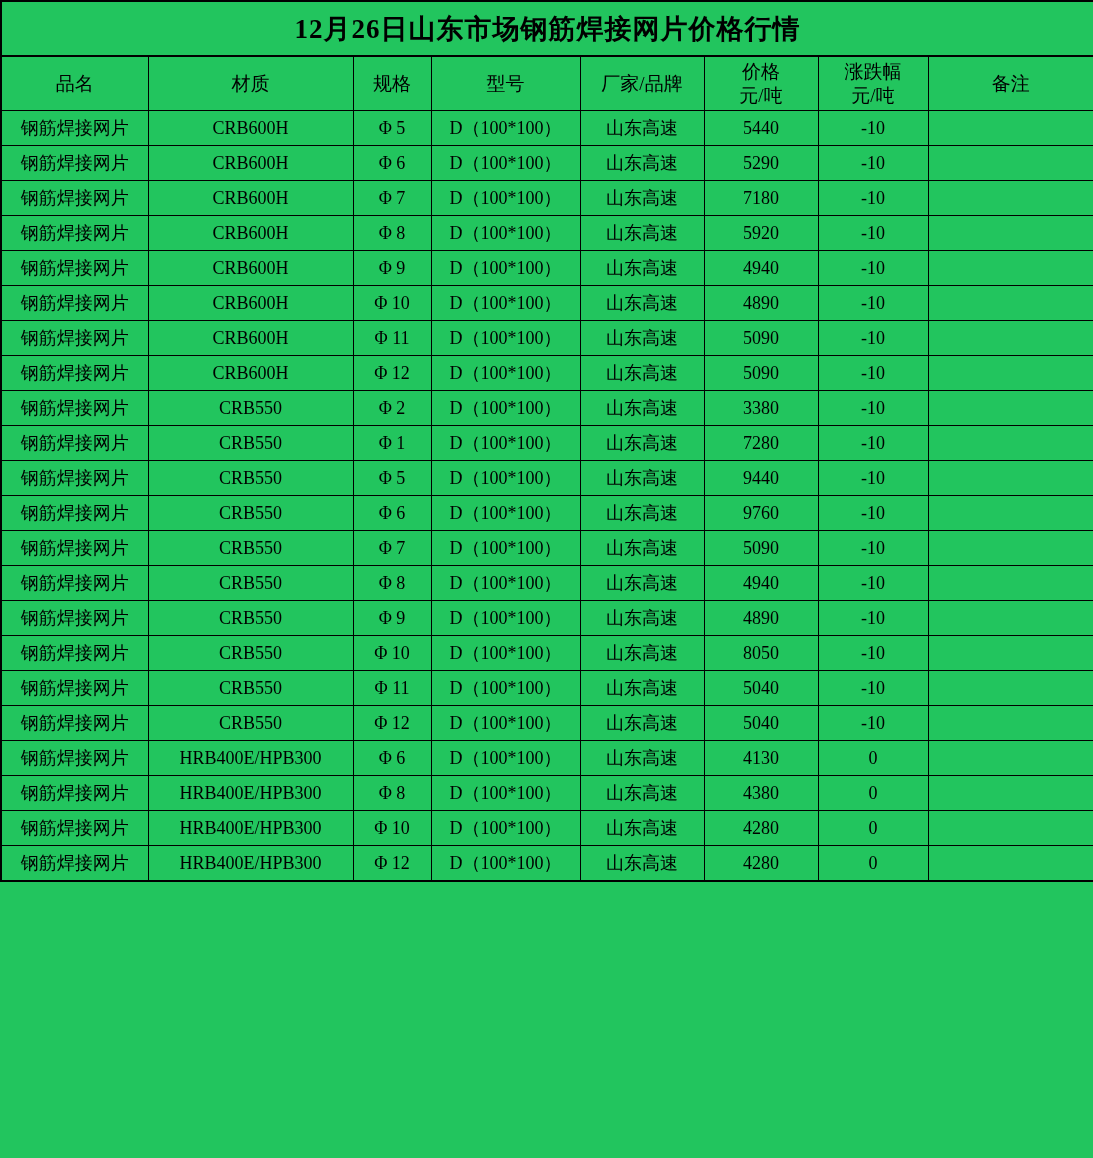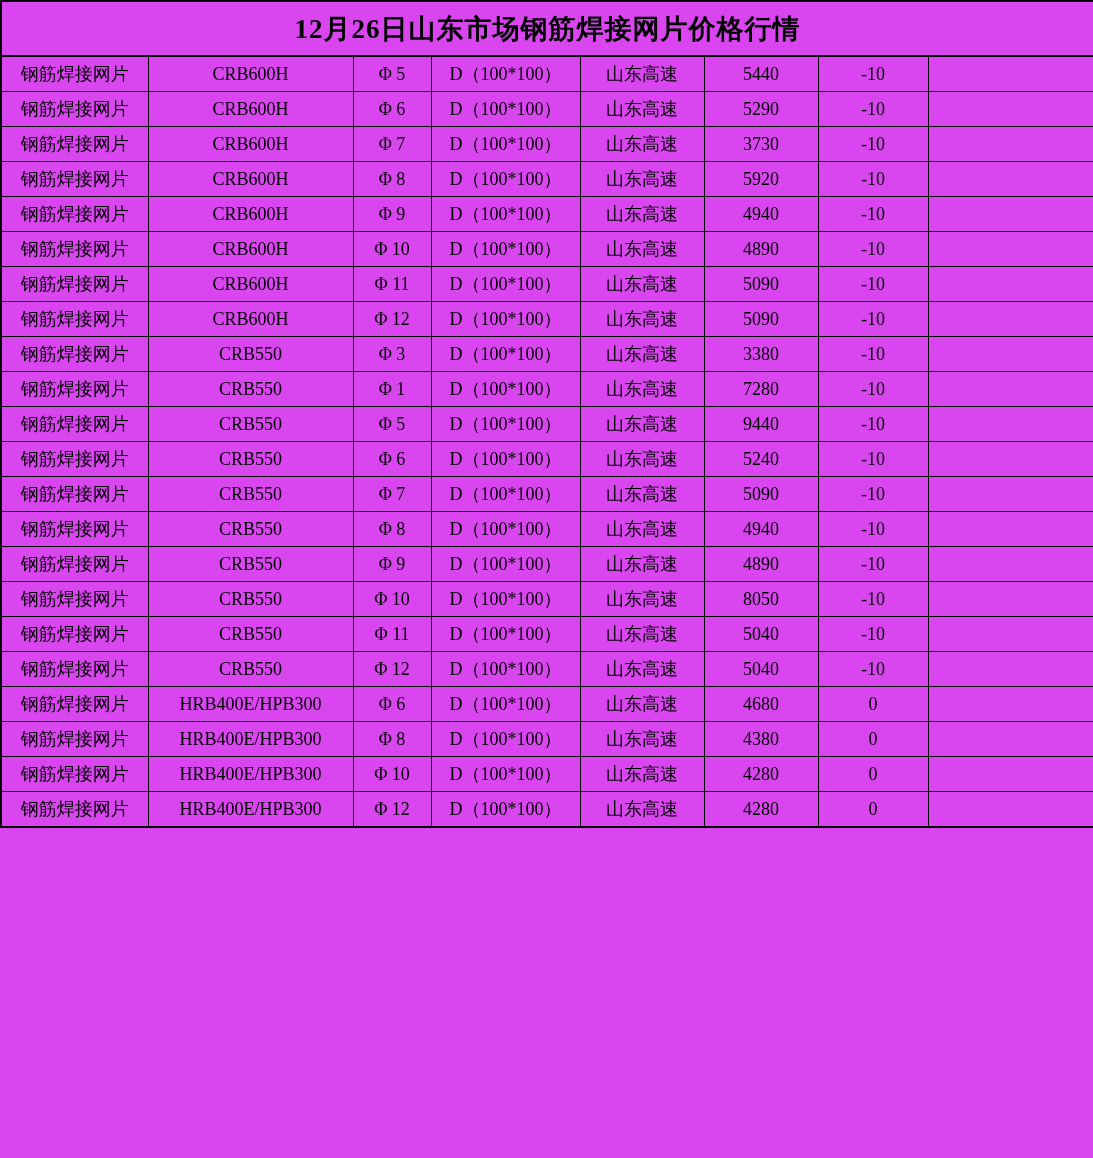--- a/index.html
+++ b/index.html
@@ -1,19 +1,19 @@
 <!DOCTYPE html>
 <html><head>
 <meta charset="utf-8">
 <style>
   html, body { margin: 0; padding: 0; background: #ffffff; }
   .page {
     width: 1093px;
     height: 1158px;
-    background: #d946ef;
+    background: #22c55e;
     font-family: "Liberation Serif", "DejaVu Serif", serif;
     color: #000000;
     box-sizing: border-box;
   }
   table.price-table {
     width: 1093px;
     border-collapse: collapse;
     table-layout: fixed;
     border: 2px solid #000000;
   }
@@ -64,20 +64,36 @@
         <col class="c-model">
       <col class="c-brand">
         <col class="c-price">
         <col class="c-change">
         <col class="c-remark">
     </colgroup>
     <thead>
       <tr class="title-row">
         <th colspan="8">12月26日山东市场钢筋焊接网片价格行情</th>
       </tr>
+      <tr class="header-row">
+          <th>品名</th>
+          <th>材质</th>
+          <th>规格</th>
+          <th>型号</th>
+          <th>厂家/品牌</th>
+          <th>
+            <div>价格</div>
+            <div>元/吨</div>
+          </th>
+          <th>
+            <div>涨跌幅</div>
+            <div>元/吨</div>
+          </th>
+          <th>备注</th>
+        </tr>
     </thead>
     <tbody class="data-body">
         <tr>
           <td>钢筋焊接网片</td>
           <td>CRB600H</td>
           <td>Φ 5</td>
           <td>D（100*100）</td>
           <td>山东高速</td>
           <td>5440</td>
           <td>-10</td>
@@ -92,21 +108,21 @@
           <td>5290</td>
           <td>-10</td>
           <td></td>
         </tr>
         <tr>
           <td>钢筋焊接网片</td>
           <td>CRB600H</td>
           <td>Φ 7</td>
           <td>D（100*100）</td>
           <td>山东高速</td>
-          <td>3730</td>
+          <td>7180</td>
           <td>-10</td>
           <td></td>
         </tr>
         <tr>
           <td>钢筋焊接网片</td>
           <td>CRB600H</td>
           <td>Φ 8</td>
           <td>D（100*100）</td>
           <td>山东高速</td>
           <td>5920</td>
@@ -149,21 +165,21 @@
           <td>Φ 12</td>
           <td>D（100*100）</td>
           <td>山东高速</td>
           <td>5090</td>
           <td>-10</td>
           <td></td>
         </tr>
         <tr>
           <td>钢筋焊接网片</td>
           <td>CRB550</td>
-          <td>Φ 3</td>
+          <td>Φ 2</td>
           <td>D（100*100）</td>
           <td>山东高速</td>
           <td>3380</td>
           <td>-10</td>
           <td></td>
         </tr>
         <tr>
           <td>钢筋焊接网片</td>
           <td>CRB550</td>
           <td>Φ 1</td>
@@ -182,21 +198,21 @@
           <td>9440</td>
           <td>-10</td>
           <td></td>
         </tr>
         <tr>
           <td>钢筋焊接网片</td>
           <td>CRB550</td>
           <td>Φ 6</td>
           <td>D（100*100）</td>
           <td>山东高速</td>
-          <td>5240</td>
+          <td>9760</td>
           <td>-10</td>
           <td></td>
         </tr>
         <tr>
           <td>钢筋焊接网片</td>
           <td>CRB550</td>
           <td>Φ 7</td>
           <td>D（100*100）</td>
           <td>山东高速</td>
           <td>5090</td>
@@ -252,21 +268,21 @@
           <td>5040</td>
           <td>-10</td>
           <td></td>
         </tr>
         <tr>
           <td>钢筋焊接网片</td>
           <td>HRB400E/HPB300</td>
           <td>Φ 6</td>
           <td>D（100*100）</td>
           <td>山东高速</td>
-          <td>4680</td>
+          <td>4130</td>
           <td>0</td>
           <td></td>
         </tr>
         <tr>
           <td>钢筋焊接网片</td>
           <td>HRB400E/HPB300</td>
           <td>Φ 8</td>
           <td>D（100*100）</td>
           <td>山东高速</td>
           <td>4380</td>

